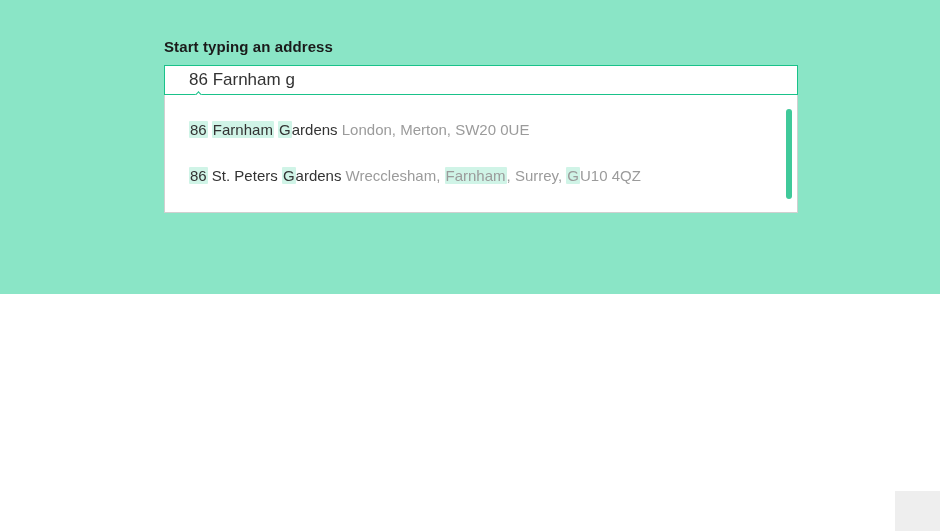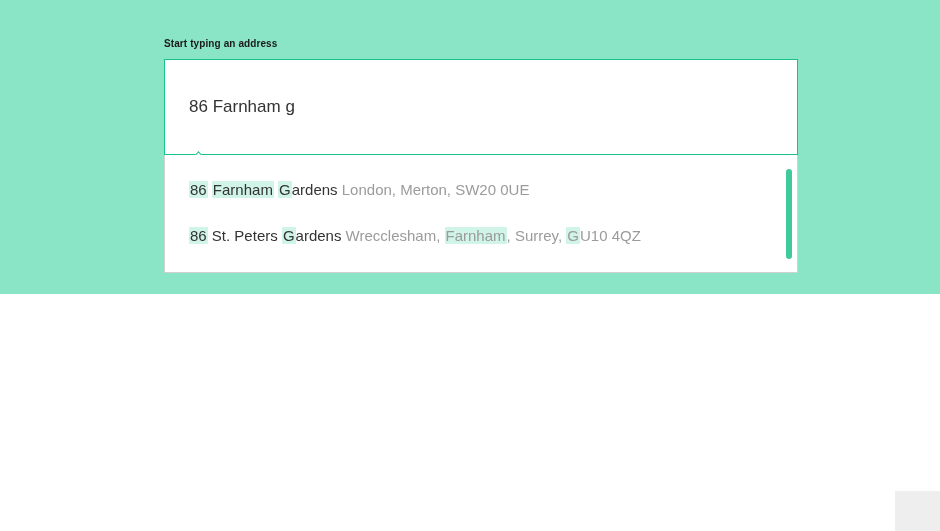--- a/index.html
+++ b/index.html
@@ -23,35 +23,35 @@
       height: 40px;
       background: #eeeeee;
     }
     .container {
       position: absolute;
       top: 38px;
       left: 164px;
       width: 634px;
     }
     .label {
-      font-size: 10px;
+      font-size: 15px;
       font-weight: 700;
       color: #1a1a1a;
       margin-bottom: 10px;
       letter-spacing: 0.1px;
     }
     .input-wrap {
       border: 1px solid #1ac28a;
       background: #fff;
     }
     .input {
       width: 100%;
       border: none;
       outline: none;
-      padding: 37px 24px;
+      padding: 4px 24px;
       font-size: 17px;
       color: #333;
       font-family: inherit;
     }
     .notch {
       position: relative;
       height: 0;
     }
     .notch::before {
       content: "";

